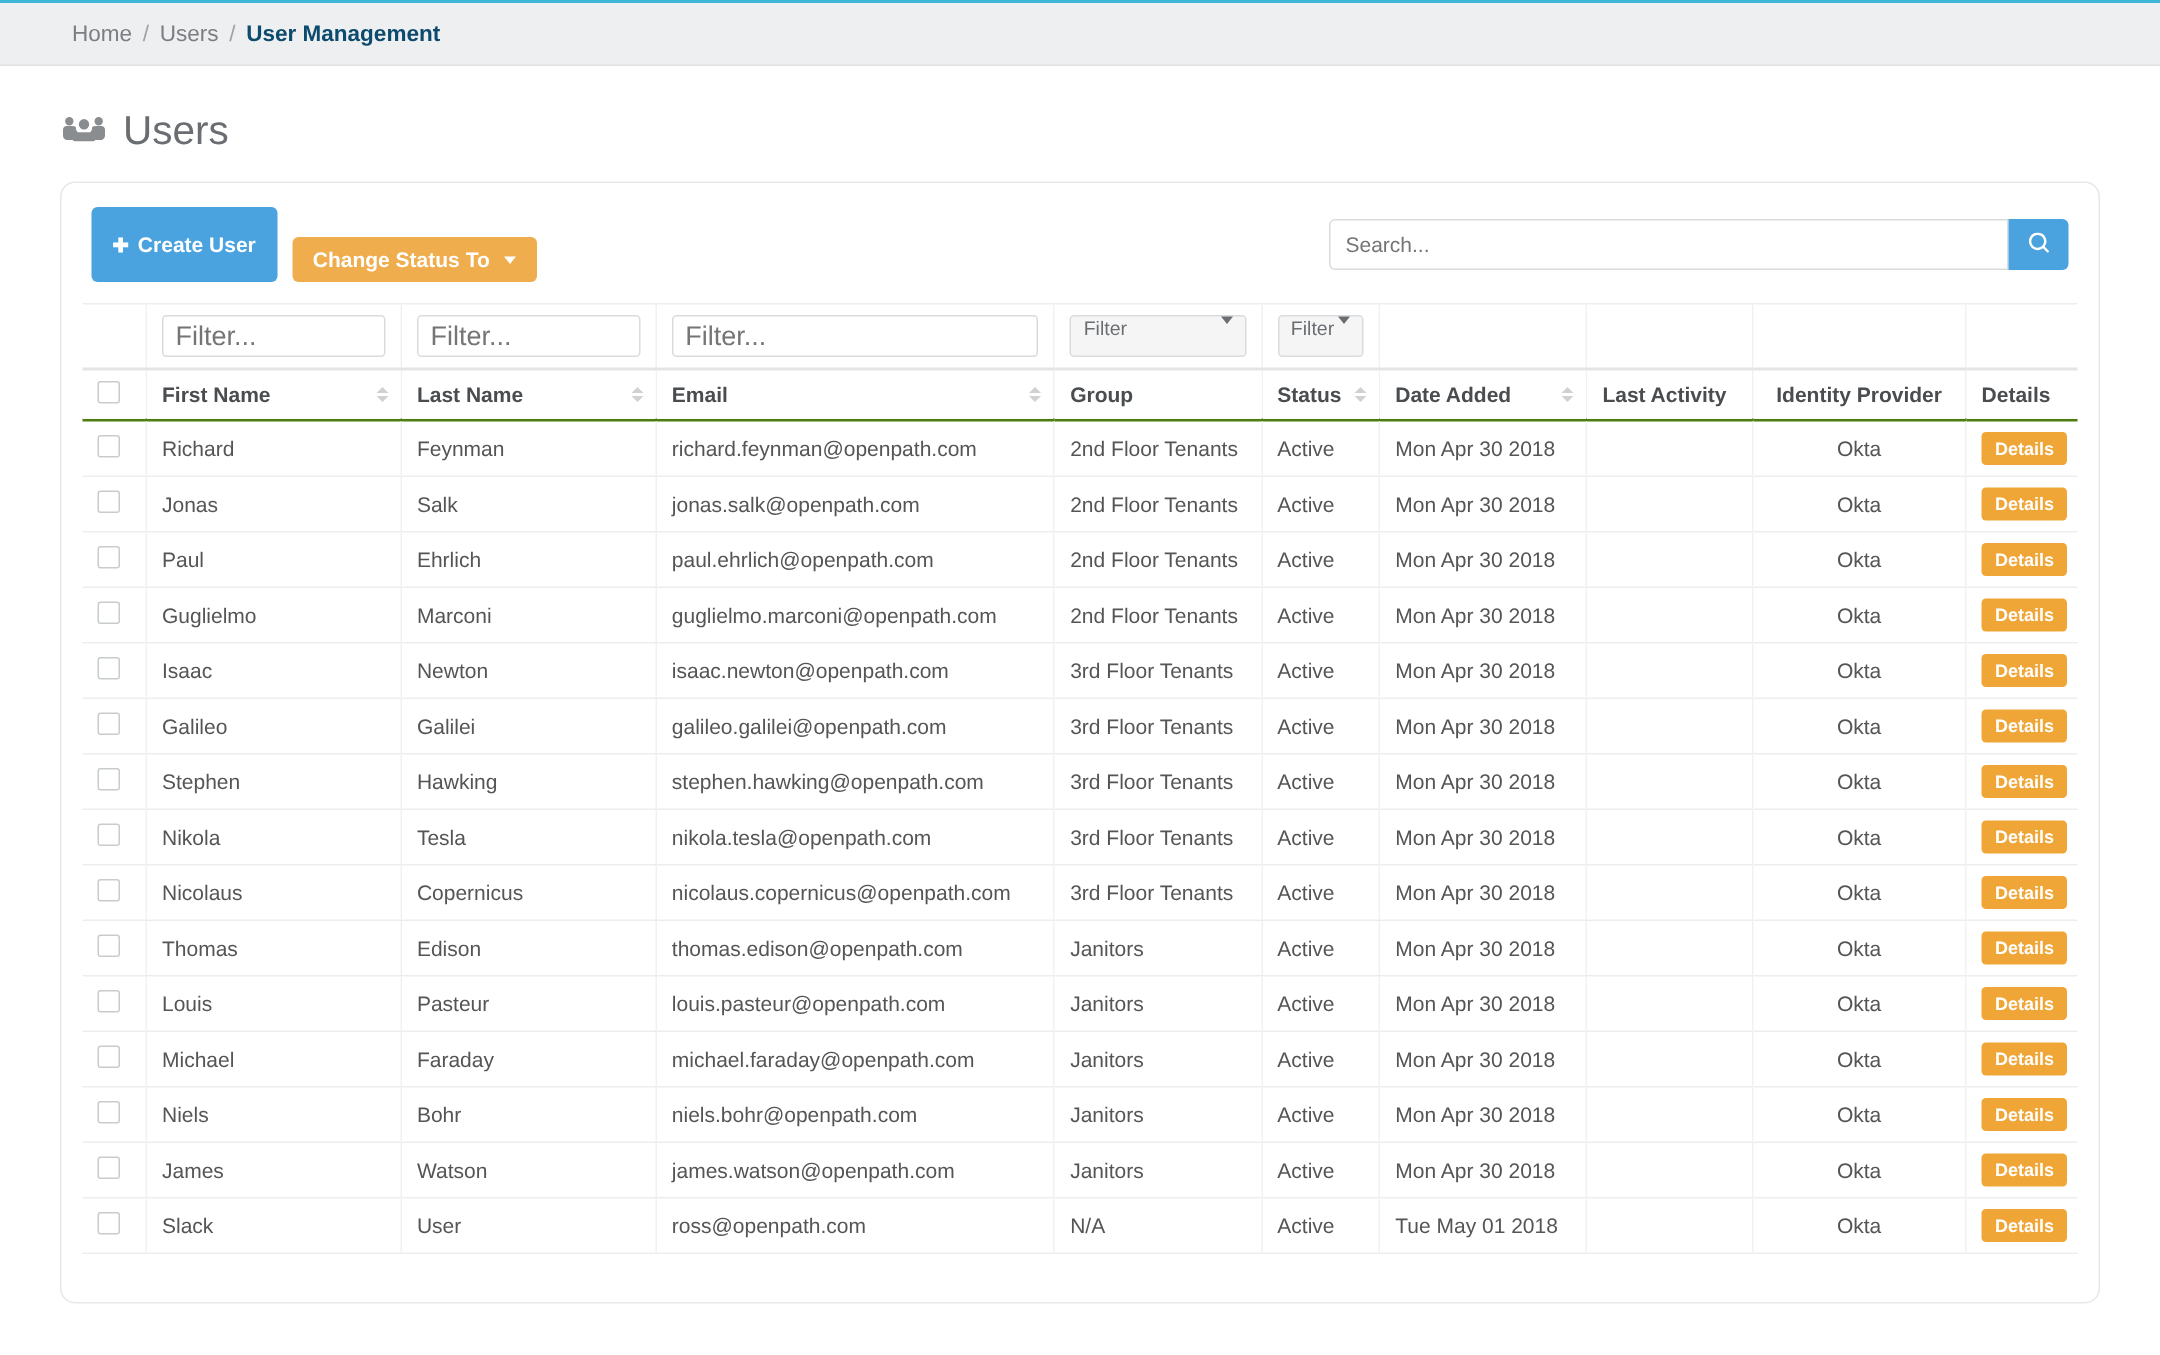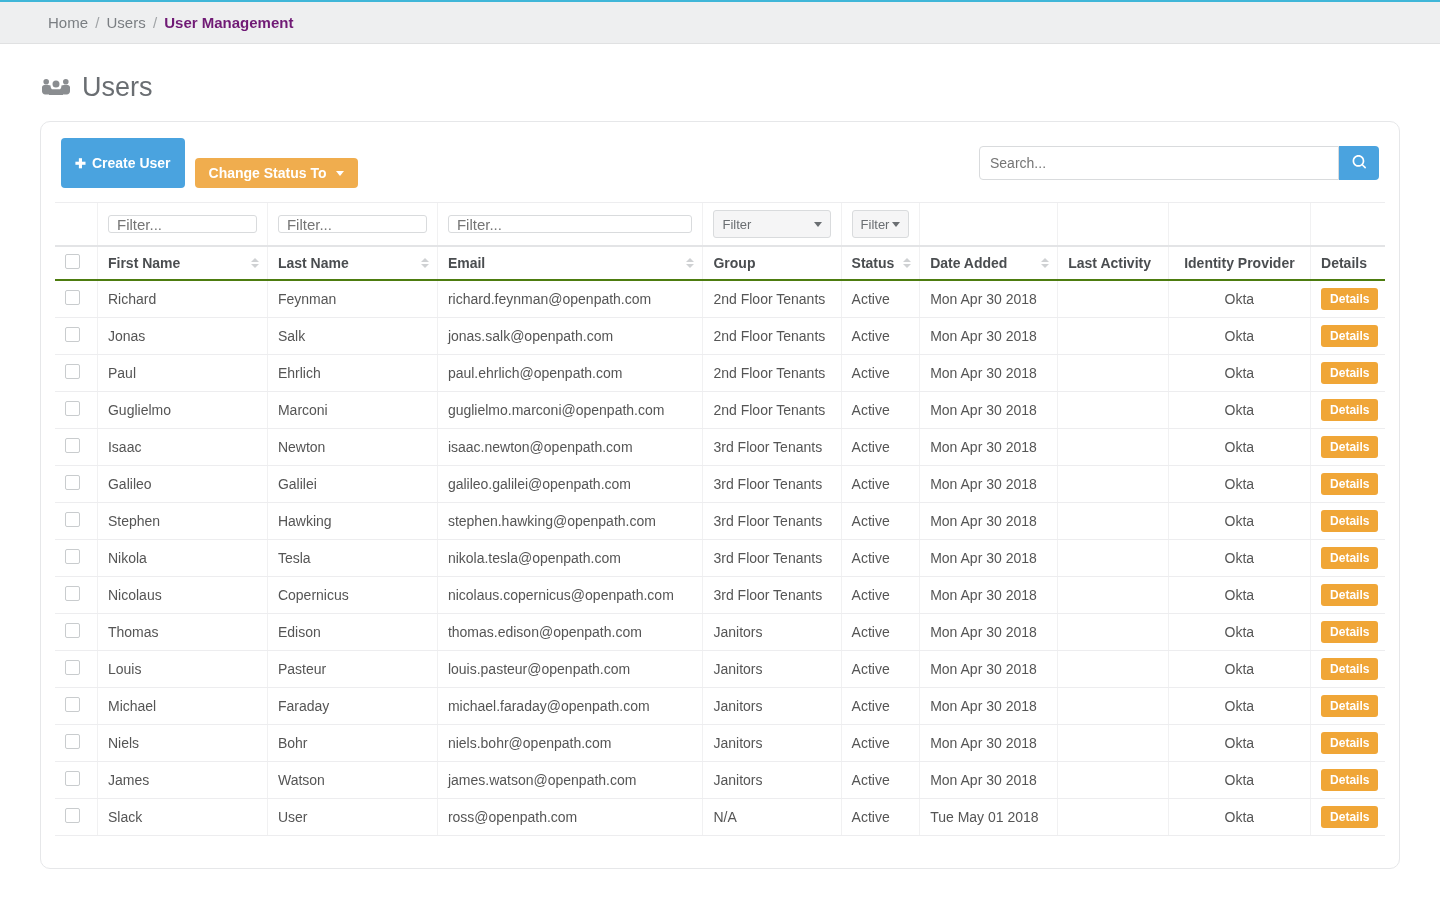--- a/index.html
+++ b/index.html
@@ -3,54 +3,54 @@
 <meta charset="utf-8">
 <style>
   * { box-sizing: border-box; margin: 0; padding: 0; }
   html, body { font-family: "Helvetica Neue", Helvetica, Arial, sans-serif; color: #555; background: #fff; }
   a { text-decoration: none; }
 
   .top-accent { height: 2px; background: #3fb6d8; }
   .breadcrumb-bar { background: #eeeff0; border-bottom: 1px solid #e0e1e2; padding: 12px 48px; font-size: 15px; color: #7a7e82; }
   .breadcrumb-bar .crumb { color: #7a7e82; }
   .breadcrumb-bar .sep { margin: 0 3px; color: #a0a3a6; }
-  .breadcrumb-bar .crumb.active { font-weight: 700; color: #701a75; }
+  .breadcrumb-bar .crumb.active { font-weight: 700; color: #0c4a6e; }
 
   .page { padding: 20px 40px 40px; }
   .page-title { display: flex; align-items: center; gap: 12px; color: #6a6e72; margin: 8px 0 18px 2px; }
   .page-title h1 { font-weight: 400; font-size: 27px; }
   .page-title .icon { color: #8a8d90; }
 
   .card { background: #fff; border: 1px solid #e6e7e9; border-radius: 10px; padding: 12px 14px 18px; }
 
   .toolbar { display: flex; align-items: center; justify-content: space-between; padding: 4px 6px 14px; }
   .toolbar-left { display: flex; gap: 10px; }
   .btn { display: inline-flex; align-items: center; gap: 6px; border: none; border-radius: 4px; padding: 8px 14px; font-size: 14px; font-weight: 700; color: #fff; cursor: pointer; line-height: 1; }
   .btn-blue { background: #4aa3df; }
   .btn-orange { background: #f0ad4e; margin-top: 20px; }
   .btn .plus { font-size: 13px; font-weight: 700; }
   .btn .caret { width: 0; height: 0; border-left: 4px solid transparent; border-right: 4px solid transparent; border-top: 5px solid #fff; margin-left: 4px; }
   .btn-details { background: #f0a637; color:#fff; border:none; border-radius:3px; padding:4px 9px; font-size:12px; font-weight:700; cursor:pointer; }
 
   .search-wrap { display: flex; }
-  .search-input { width: 360px; height: 34px; border: 1px solid #d9dbdd; border-radius: 4px 0 0 4px; padding: 0 10px; font-size: 14px; color: #6a6e72; outline: none; }
+  .search-input { width: 453px; height: 34px; border: 1px solid #d9dbdd; border-radius: 4px 0 0 4px; padding: 0 10px; font-size: 14px; color: #6a6e72; outline: none; }
   .search-btn { width: 40px; height: 34px; border: none; border-radius: 0 4px 4px 0; background: #4aa3df; color: #fff; display:flex; align-items:center; justify-content:center; cursor:pointer; }
 
   table { width: 100%; border-collapse: collapse; table-layout: fixed; font-size: 14px; }
   th, td { padding: 7px 10px; border-bottom: 1px solid #ededef; vertical-align: middle; text-align:left; }
   thead tr.filter-row th { border-top: 1px solid #ededef; border-bottom: 2px solid #e3e4e6; background:#fff; font-weight:400;}
   thead tr.filter-row th + th, thead tr.header-row th + th, tbody td + td { border-left: 1px solid #f1f1f2; }
   thead tr.header-row th { font-weight:700; color:#4a4d50; background:#fff; border-bottom: 2px solid #4d7c0f; position:relative; }
   thead tr.header-row th .sort { position:absolute; right:8px; top:50%; transform:translateY(-50%); color:#cfd1d3; }
   thead tr.header-row th .sort::before { content:""; display:block; width:0;height:0;border-left:4px solid transparent;border-right:4px solid transparent;border-bottom:4px solid #cfd1d3; margin-bottom:2px;}
   thead tr.header-row th .sort::after { content:""; display:block; width:0;height:0;border-left:4px solid transparent;border-right:4px solid transparent;border-top:4px solid #cfd1d3;}
   tbody tr td { color:#555; }
 
-  .text-filter { width: 100%; height: 18px; border:1px solid #d9dbdd; border-radius:3px; padding:0 8px; font-size:15px; color:#6a6e72; outline:none; }
-  .dd-filter { display:flex; align-items:center; justify-content:space-between; height:28px; border:1px solid #d9dbdd; border-radius:3px; padding:0 8px; font-size:13px; color:#6a6e72; background:#f5f5f6; cursor:pointer; }
+  .text-filter { width: 100%; height: 28px; border:1px solid #d9dbdd; border-radius:3px; padding:0 8px; font-size:18px; color:#6a6e72; outline:none; }
+  .dd-filter { display:flex; justify-content:space-between; height:28px; border:1px solid #d9dbdd; border-radius:3px; padding:0 8px; font-size:13px; color:#6a6e72; background:#f5f5f6; cursor:pointer; }
   .dd-filter .caret { width:0;height:0;border-left:4px solid transparent;border-right:4px solid transparent;border-top:5px solid #6a6e72; }
 
   .chk { width:15px; height:15px; border:1px solid #c9ccce; border-radius:2px; background:#fff; display:inline-block; cursor:pointer;}
   .idp-cell { text-align:center; }
   .details-cell { text-align:left; }
 
   .footer { display:flex; justify-content:space-between; align-items:center; padding: 14px 6px 0; font-size:14px; color:#7e8184;}
 
   
   col.chk-col { width:40px; }

